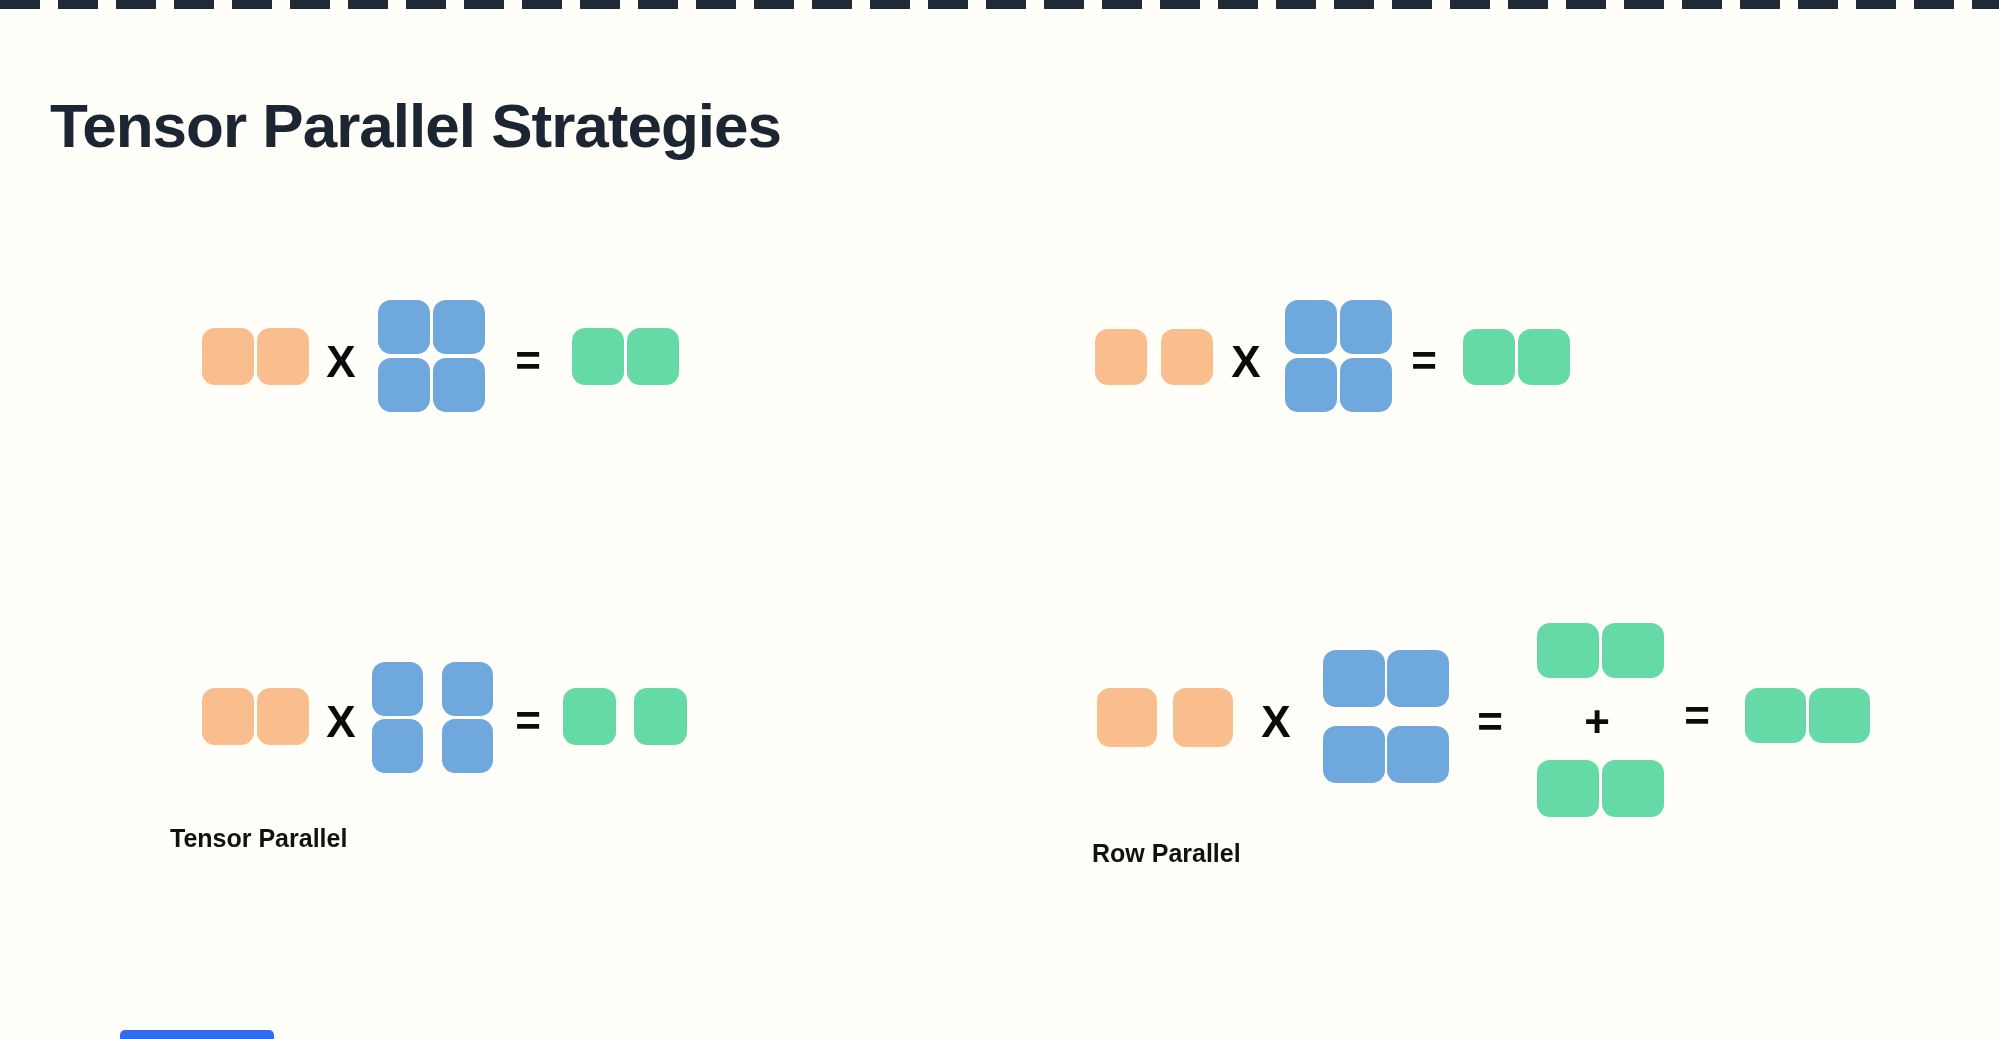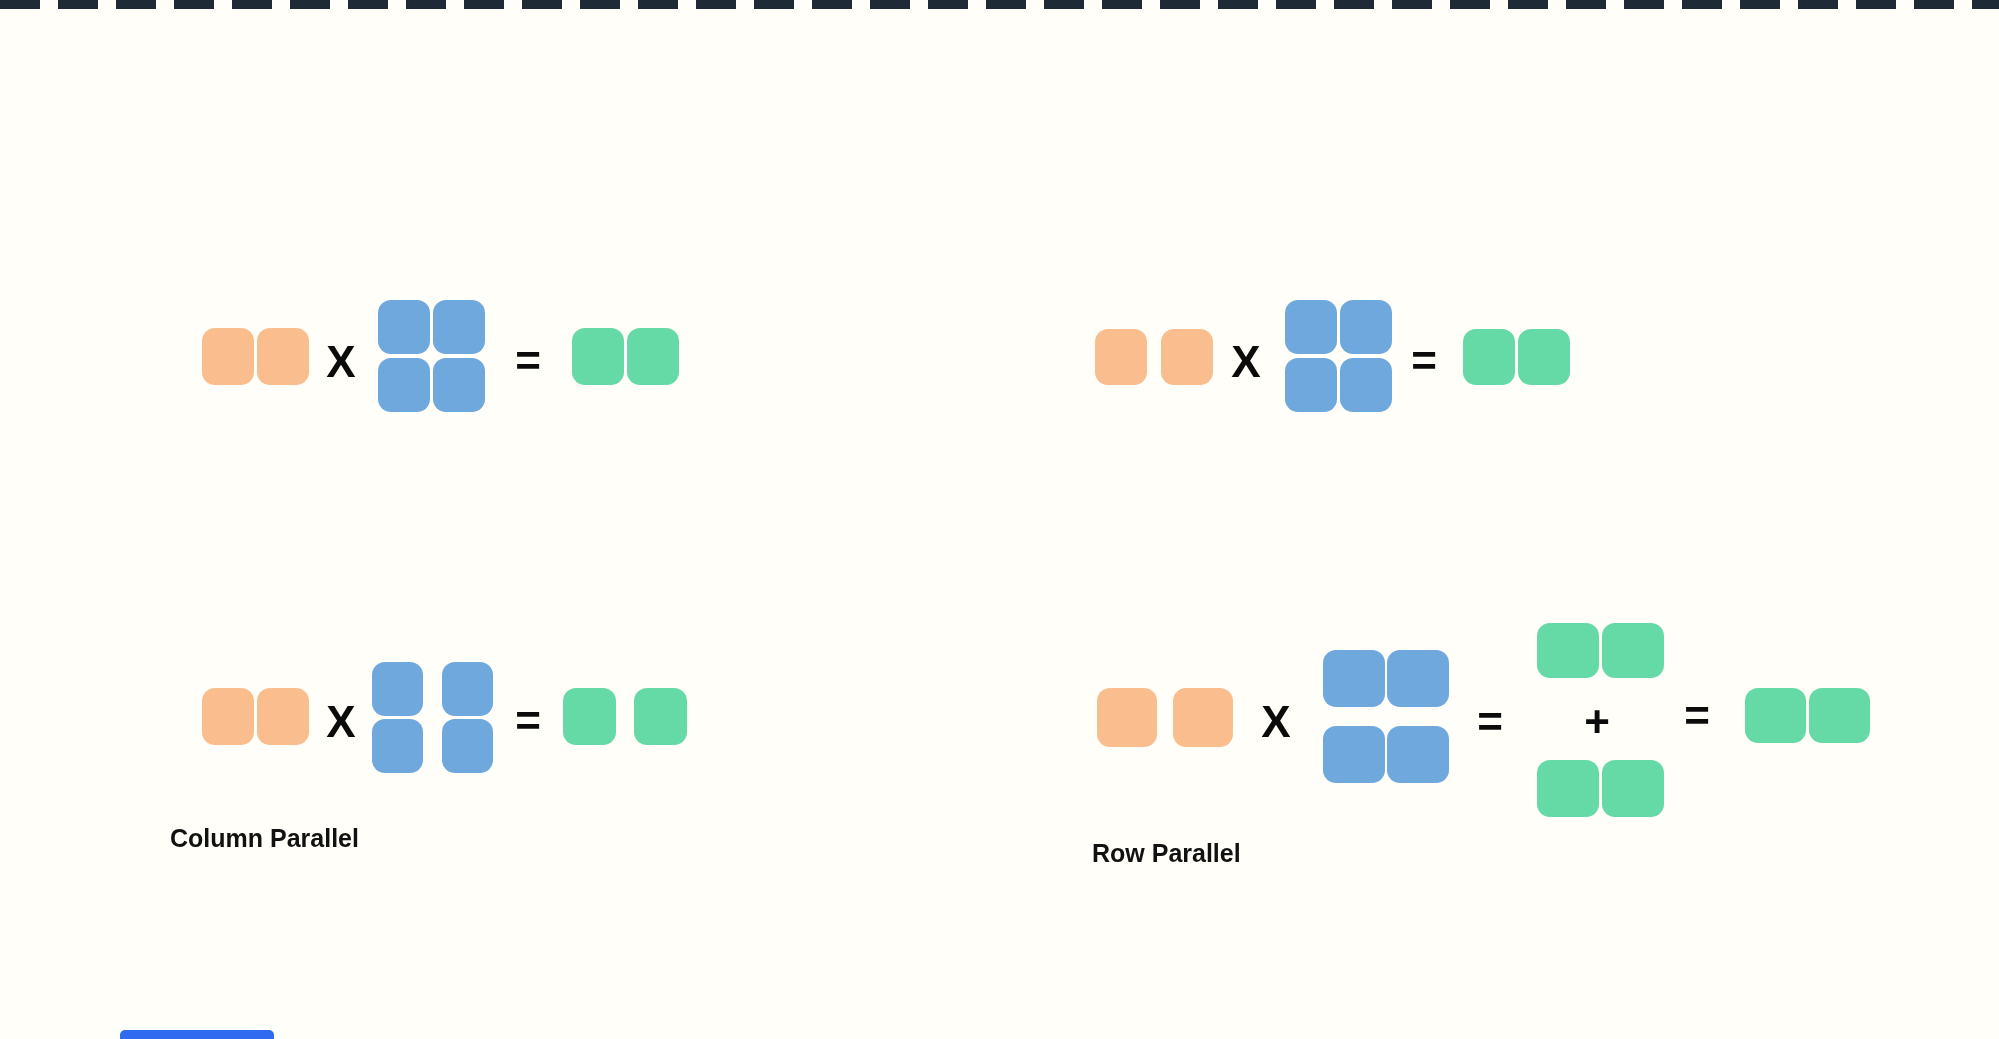--- a/index.html
+++ b/index.html
@@ -31,20 +31,21 @@
     position:absolute;left:120px;bottom:0;width:154px;height:9px;
     background:var(--accent,#2e6bf0);border-radius:5px 5px 0 0;
   }
 </style>
 </head>
 <body>
 
 <div id="canvas" style="--bg: #fffef9; --dash: #1f2a37; --accent: #2e6bf0; --title: #1b2632; --op: #0b0b0b; --label: #111111;">
   <div class="top-border"></div>
 
+  <h1 class="slide-title">Tensor Parallel Strategies</h1>
 
   <div id="diagram-layer">
       <div class="blocks" style="left: 202px; top: 328px; grid-template-columns: repeat(2, 52px); grid-template-rows: repeat(1, 57px); gap: 0px 3px;">
         <div class="cell" style="background: rgb(250, 189, 142);"></div>
         <div class="cell" style="background: rgb(250, 189, 142);"></div>
       </div>
       <div class="op" style="left: 341px; top: 362px;">X</div>
       <div class="blocks" style="left: 378px; top: 300px; grid-template-columns: repeat(2, 52px); grid-template-rows: repeat(2, 54px); gap: 4px 3px;">
         <div class="cell" style="background: rgb(111, 168, 220);"></div>
         <div class="cell" style="background: rgb(111, 168, 220);"></div>
@@ -109,18 +110,18 @@
         <div class="cell" style="background: rgb(101, 217, 166);"></div>
         <div class="cell" style="background: rgb(101, 217, 166);"></div>
       </div>
       <div class="op" style="left: 1697px; top: 716px;">=</div>
       <div class="blocks" style="left: 1745px; top: 688px; grid-template-columns: repeat(2, 61px); grid-template-rows: repeat(1, 55px); gap: 0px 3px;">
         <div class="cell" style="background: rgb(101, 217, 166);"></div>
         <div class="cell" style="background: rgb(101, 217, 166);"></div>
       </div>
     </div>
 
-  <div class="caption" id="caption-column" style="left: 170px; top: 824px;">Column Parallel</div>
+  <div class="caption" id="caption-column" style="left: 170px; top: 824px;">Tensor Parallel</div>
 
   <div class="caption" id="caption-row" style="left: 1092px; top: 839px;">Row Parallel</div>
 
   <div class="accent-bar"></div>
 </div>
 
 </body></html>

